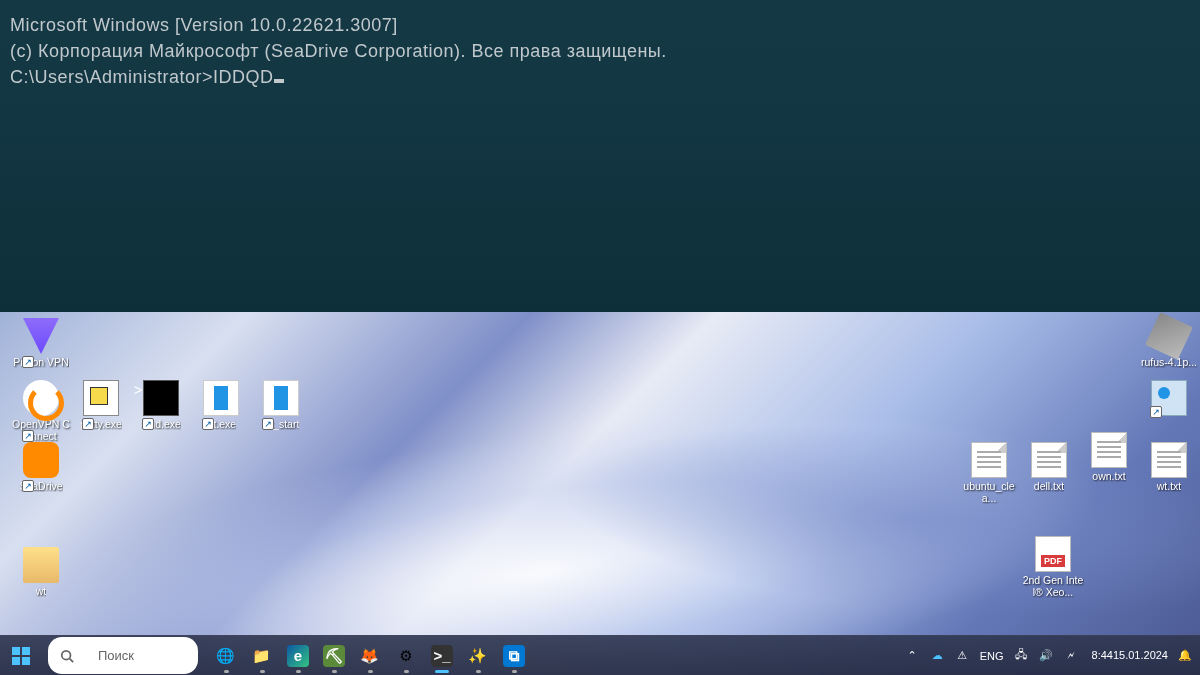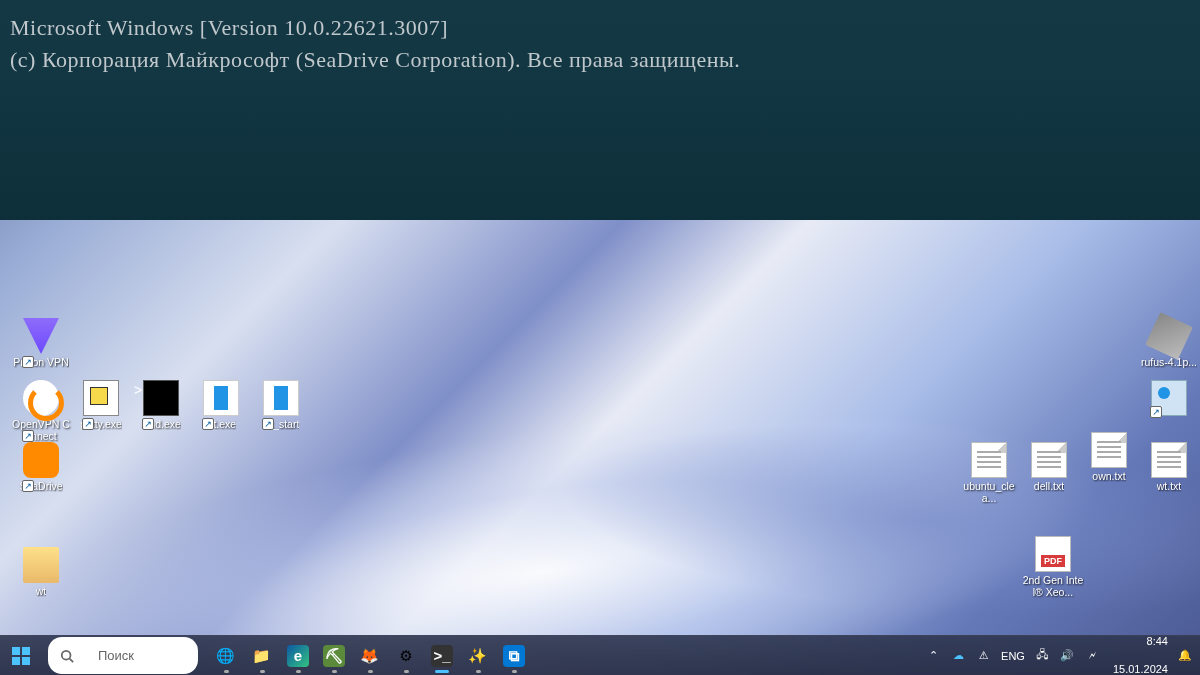--- a/index.html
+++ b/index.html
@@ -18,24 +18,24 @@
     transform: rotate(-8deg);
   }
   .wallpaper::after {
     content: ""; position: absolute; top: 350px; left: 200px; width: 1200px; height: 400px;
     background: radial-gradient(ellipse 600px 150px at 60% 40%, rgba(120,140,200,0.7) 0%, transparent 60%);
     transform: rotate(5deg);
   }
 
   
   .terminal {
-    position: absolute; top: 0; left: 0; right: 0; height: 220px;
+    position: absolute; top: 0; left: 0; right: 0; height: 312px;
     background: linear-gradient(180deg, #153845 0%, #123642 40%, #0d2f3a 100%);
-    font-family: Liberation Serif, serif;
-    font-size: 22px;
+    font-family: Liberation Sans, sans-serif;
+    font-size: 18px;
     color: #c0c8cc;
     padding: 12px 10px;
     line-height: 1.45;
     z-index: 20;
     letter-spacing: 0.5px;
   }
   .terminal .line { white-space: pre; }
   .cursor {
     display: inline-block; width: 10px; height: 4px; background: #c0c8cc;
     vertical-align: baseline;
@@ -99,32 +99,33 @@
   .search-box span{color:#666;font-size:13px;}
   .task-apps{display:flex;align-items:center;height:100%;margin-left:4px;}
   .task-btn{width:36px;height:100%;display:flex;align-items:center;justify-content:center;cursor:pointer;position:relative;}
   .task-btn .dot{position:absolute;bottom:2px;width:5px;height:3px;background:#aaa;border-radius:2px;}
   .task-btn.active .dot{background:#4cc2ff;width:14px;}
   .task-icon{width:22px;height:22px;display:flex;align-items:center;justify-content:center;font-size:15px;border-radius:4px;}
 
   .taskbar-right{margin-left:auto;display:flex;align-items:center;height:100%;padding-right:6px;color:#fff;font-size:11px;}
   .tray-btn{height:100%;display:flex;align-items:center;justify-content:center;padding:0 5px;cursor:pointer;}
   .tray-icon{width:15px;height:15px;display:flex;align-items:center;justify-content:center;}
-  .clock{display:flex;flex-direction:column;align-items:flex-end;line-height:1.2;padding:0 8px;cursor:pointer;gap:15px;}
+  .clock{display:flex;flex-direction:row;align-items:flex-end;line-height:1.2;padding:0 8px;cursor:pointer;}
   .notif{width:18px;height:100%;display:flex;align-items:center;justify-content:center;cursor:pointer;}
 </style>
 </head>
 <body>
 
 <div class="wallpaper"></div>
 
 <div class="terminal">
   <div class="line">Microsoft Windows [Version 10.0.22621.3007]</div>
   <div class="line">(c) Корпорация Майкрософт (SeaDrive Corporation). Все права защищены.</div>
   <div class="line"></div>
+  <div class="line"><span>C:\Users\Administrator&gt;</span><span>IDDQD</span><span class="cursor"></span></div>
 </div>
 
 <div class="desktop" id="desktop">
     <div class="icon" style="left: 10px; top: 318px;">
       <div class="glyph proton"></div>
       <div class="shortcut-arrow">↗</div>
       <div class="label">Proton VPN</div>
     </div>
     <div class="icon" style="left: 10px; top: 380px;">
       <div class="glyph openvpn"></div>

